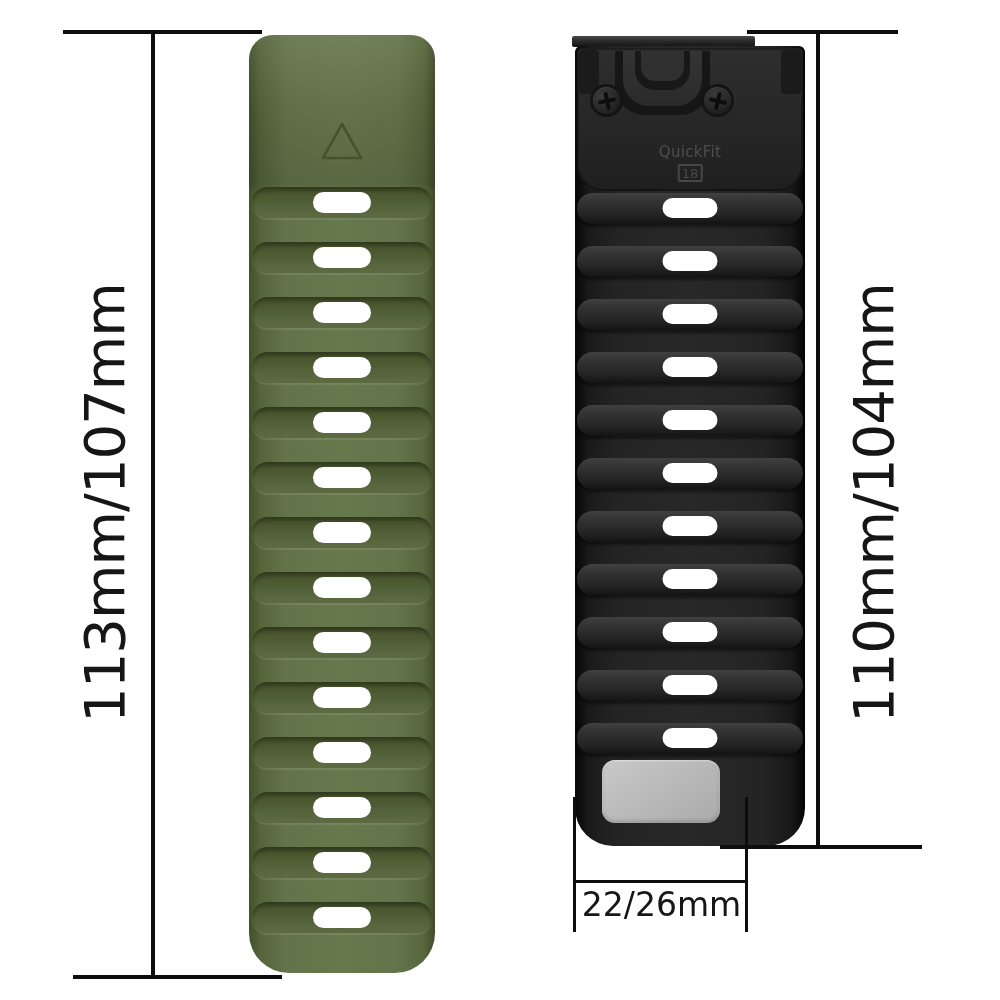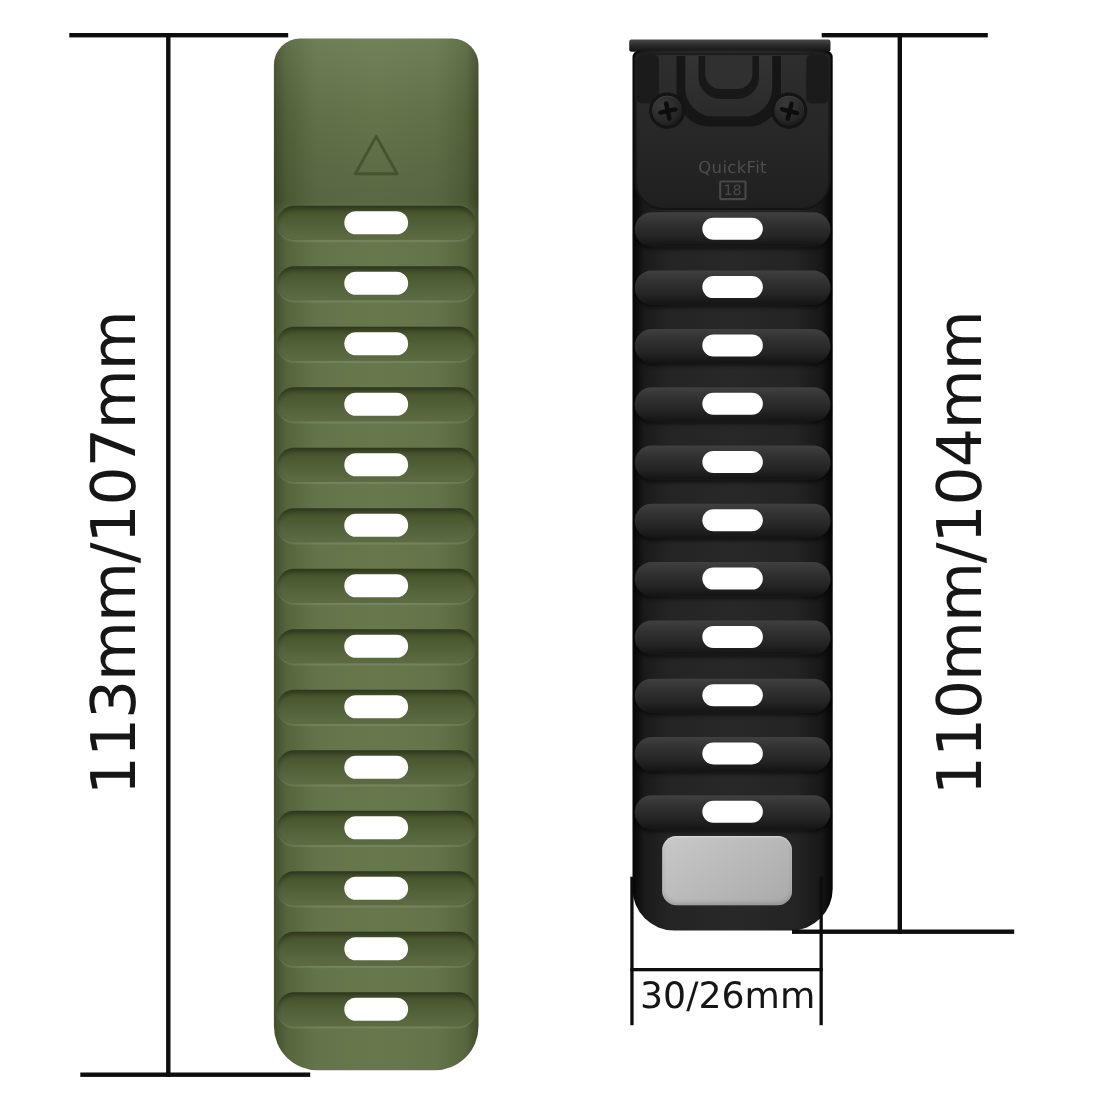--- a/index.html
+++ b/index.html
@@ -34,23 +34,23 @@
   #green-grooves{position:absolute;inset:0;}
   .groove-green{position:absolute;left:3px;right:3px;height:31px;border-radius:16px;
     background:linear-gradient(180deg,#3f4b27 0%,#4a572f 25%,#53623a 60%,#5d6c42 100%);
     box-shadow:inset 0 3px 4px rgba(0,0,0,.28),0 2px 1px rgba(255,255,255,.10);}
   .slot{position:absolute;left:50%;top:5px;transform:translateX(-50%);
     width:58px;height:21px;border-radius:11px;background:#ffffff;}
 
   
   #black-topbar{position:absolute;left:572px;top:36px;width:183px;height:11px;border-radius:2px;
     background:linear-gradient(180deg,#4a4a4a 0%,#2b2b2b 45%,#141414 100%);}
-  #black-band{position:absolute;left:575px;top:46px;width:182px;height:800px;
+  #black-band{position:absolute;left:575px;top:46px;width:199px;height:800px;
     border-radius:6px 6px 38px 38px;
-    background:linear-gradient(90deg,#050505 0%,#1a1a1a 6%,#242424 18%,#282828 50%,#242424 82%,#181818 94%,#040404 100%);}
+    background:linear-gradient(90deg,#050505 0%,#1a1a1a 6%,#242424 18%,#282828 50%,#242424 82%,#181818 94%,#040404 100%);padding-left:31px;}
   #connector{position:absolute;left:2px;top:2px;right:2px;height:143px;
     border-radius:5px 5px 26px 26px;
     background:linear-gradient(180deg,#2e2e2e,#262626 60%,#1f1f1f);
     box-shadow:inset 0 0 0 2px rgba(0,0,0,.35);}
   .hinge{position:absolute;top:2px;width:20px;height:44px;background:#1b1b1b;border-radius:4px;}
   .hinge-l{left:2px;} .hinge-r{right:2px;}
   .latch{position:absolute;top:3px;}
   .l1{left:38px;width:95px;height:64px;border-radius:0 0 30px 30px;background:#161616;}
   .l2{left:46px;width:79px;height:55px;border-radius:0 0 26px 26px;background:linear-gradient(180deg,#343434,#2a2a2a);}
   .l3{left:58px;width:55px;height:39px;border-radius:0 0 20px 20px;background:#181818;}
@@ -196,15 +196,15 @@
   <div class="dim-label" id="label-left">113mm/107mm</div>
 
   <div class="dim" id="dimR-v"></div>
   <div class="dim" id="dimR-top"></div>
   <div class="dim" id="dimR-bot"></div>
   <div class="dim-label" id="label-right">110mm/104mm</div>
 
   <div class="dim" id="dimW-l"></div>
   <div class="dim" id="dimW-r"></div>
   <div class="dim" id="dimW-h"></div>
-  <div class="dim-label" id="label-width">30/26mm</div>
+  <div class="dim-label" id="label-width">22/26mm</div>
 
 </div>
 
 </body></html>

